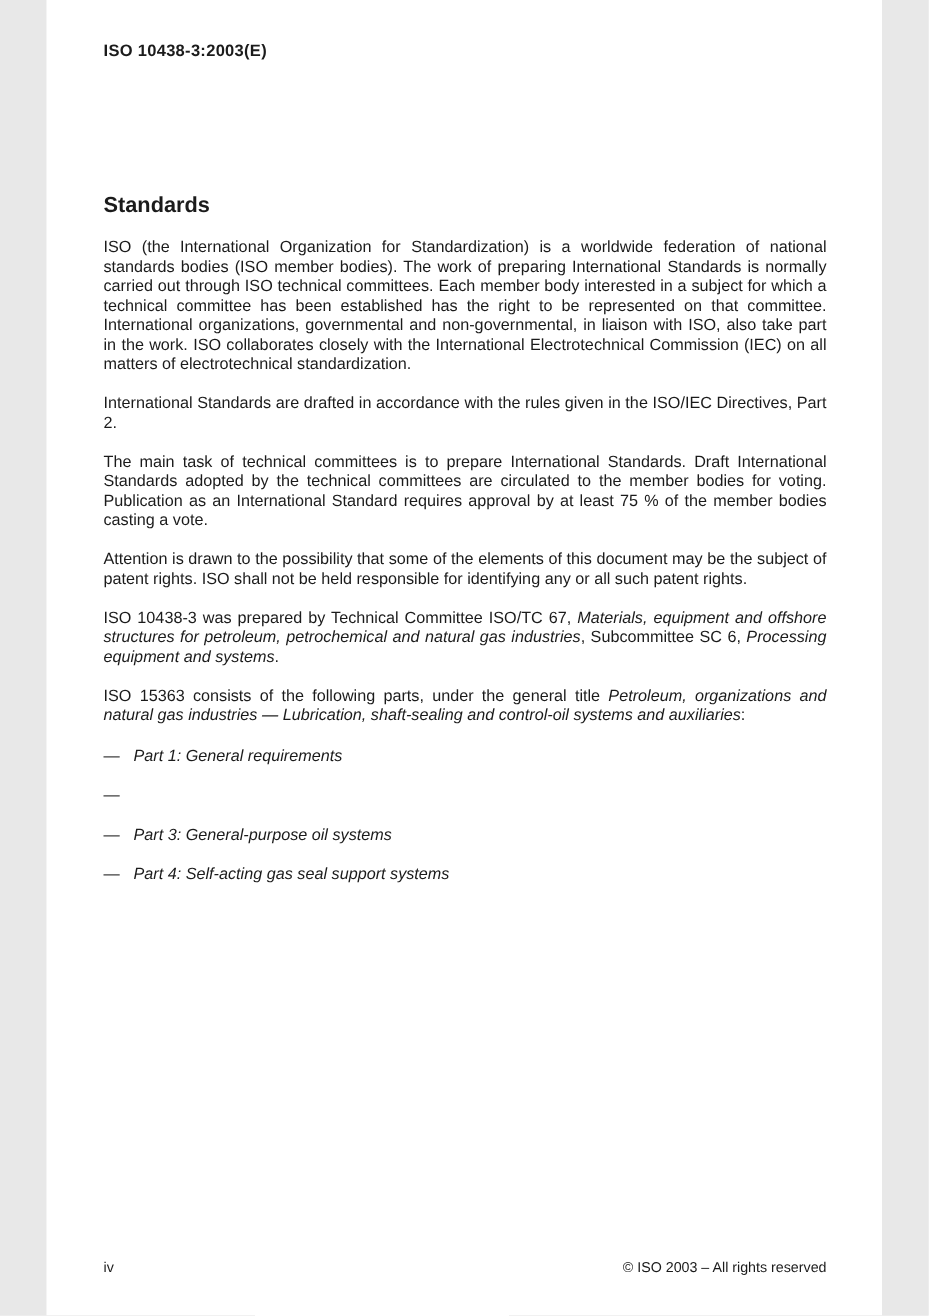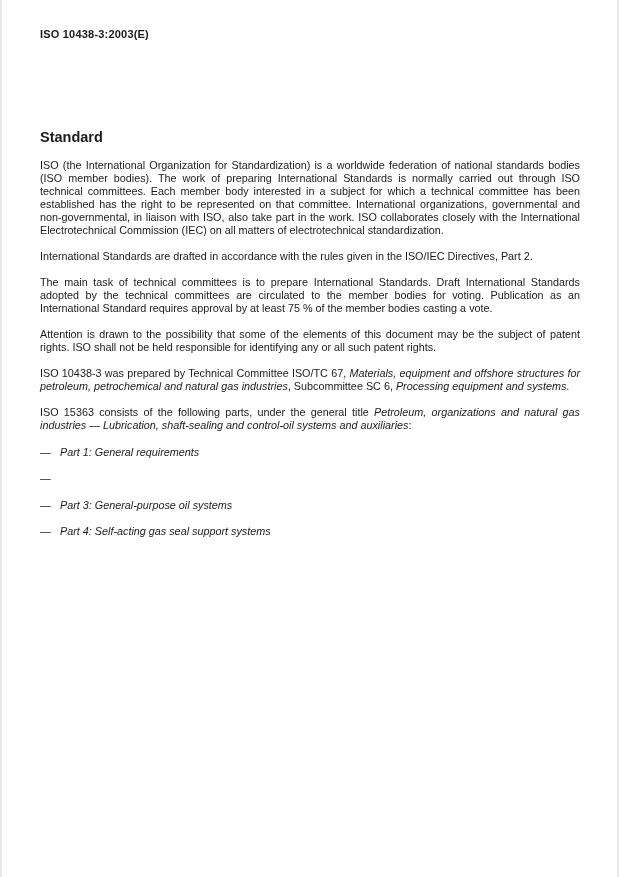--- a/index.html
+++ b/index.html
@@ -1,18 +1,18 @@
 <!DOCTYPE html>
 <html><head>
 <meta charset="utf-8">
 <style>
   html, body { margin: 0; padding: 0; background: #e8e8e8; }
   .page {
     position: relative;
-    width: 615px;
+    width: 557px;
     height: 877px;
     margin: 0 auto;
     background: #ffffff;
     font-family: "Liberation Sans", sans-serif;
     color: #1b1b1b;
     overflow: hidden;
     box-sizing: border-box;
   }
   .content {
     position: absolute;
@@ -66,21 +66,21 @@
   }
 </style>
 </head>
 <body>
 
 <div class="page">
   <div class="content">
 
     <div class="doc-header">ISO 10438-3:2003(E)</div>
 
-    <h1 class="foreword-heading">Standard</h1>
+    <h1 class="foreword-heading">Standards</h1>
 
     <p class="body-para first-para">ISO (the International Organization for Standardization) is a worldwide federation of national standards bodies (ISO member bodies). The work of preparing International Standards is normally carried out through ISO technical committees. Each member body interested in a subject for which a technical committee has been established has the right to be represented on that committee. International organizations, governmental and non-governmental, in liaison with ISO, also take part in the work. ISO collaborates closely with the International Electrotechnical Commission (IEC) on all matters of electrotechnical standardization.</p>
 
     <p class="body-para">International Standards are drafted in accordance with the rules given in the ISO/IEC Directives, Part 2.</p>
 
     <p class="body-para">The main task of technical committees is to prepare International Standards. Draft International Standards adopted by the technical committees are circulated to the member bodies for voting. Publication as an International Standard requires approval by at least 75 % of the member bodies casting a vote.</p>
 
     <p class="body-para">Attention is drawn to the possibility that some of the elements of this document may be the subject of patent rights. ISO shall not be held responsible for identifying any or all such patent rights.</p>
 
     <p class="body-para"><span>ISO 10438-3 was prepared by Technical Committee ISO/TC 67, </span><span class="i">Materials, equipment and offshore structures for petroleum, petrochemical and natural gas industries</span><span>, Subcommittee SC 6, </span><span class="i">Processing equipment and systems</span><span>.</span></p>
@@ -100,13 +100,17 @@
         <span class="part-text">Part 3: General-purpose oil systems</span>
       </div>
       <div class="part-item">
         <span class="dash">—</span>
         <span class="part-text">Part 4: Self-acting gas seal support systems</span>
       </div>
     </div>
 
   </div>
 
+  <div class="doc-footer">
+    <span>iv</span>
+    <span>© ISO 2003 – All rights reserved</span>
+  </div>
 </div>
 
 </body></html>

